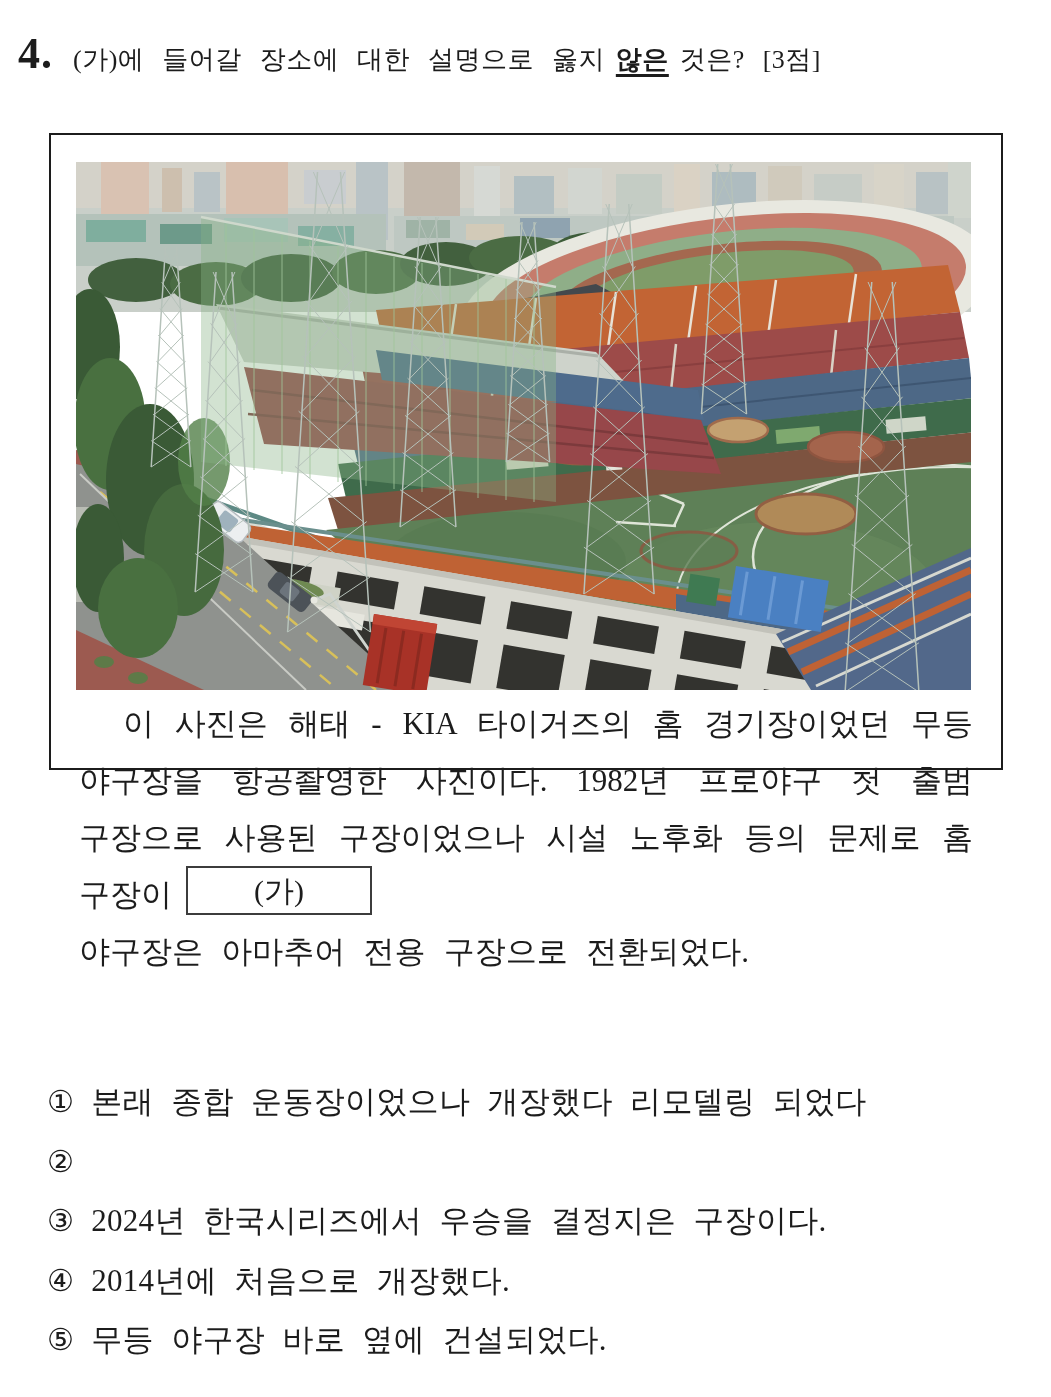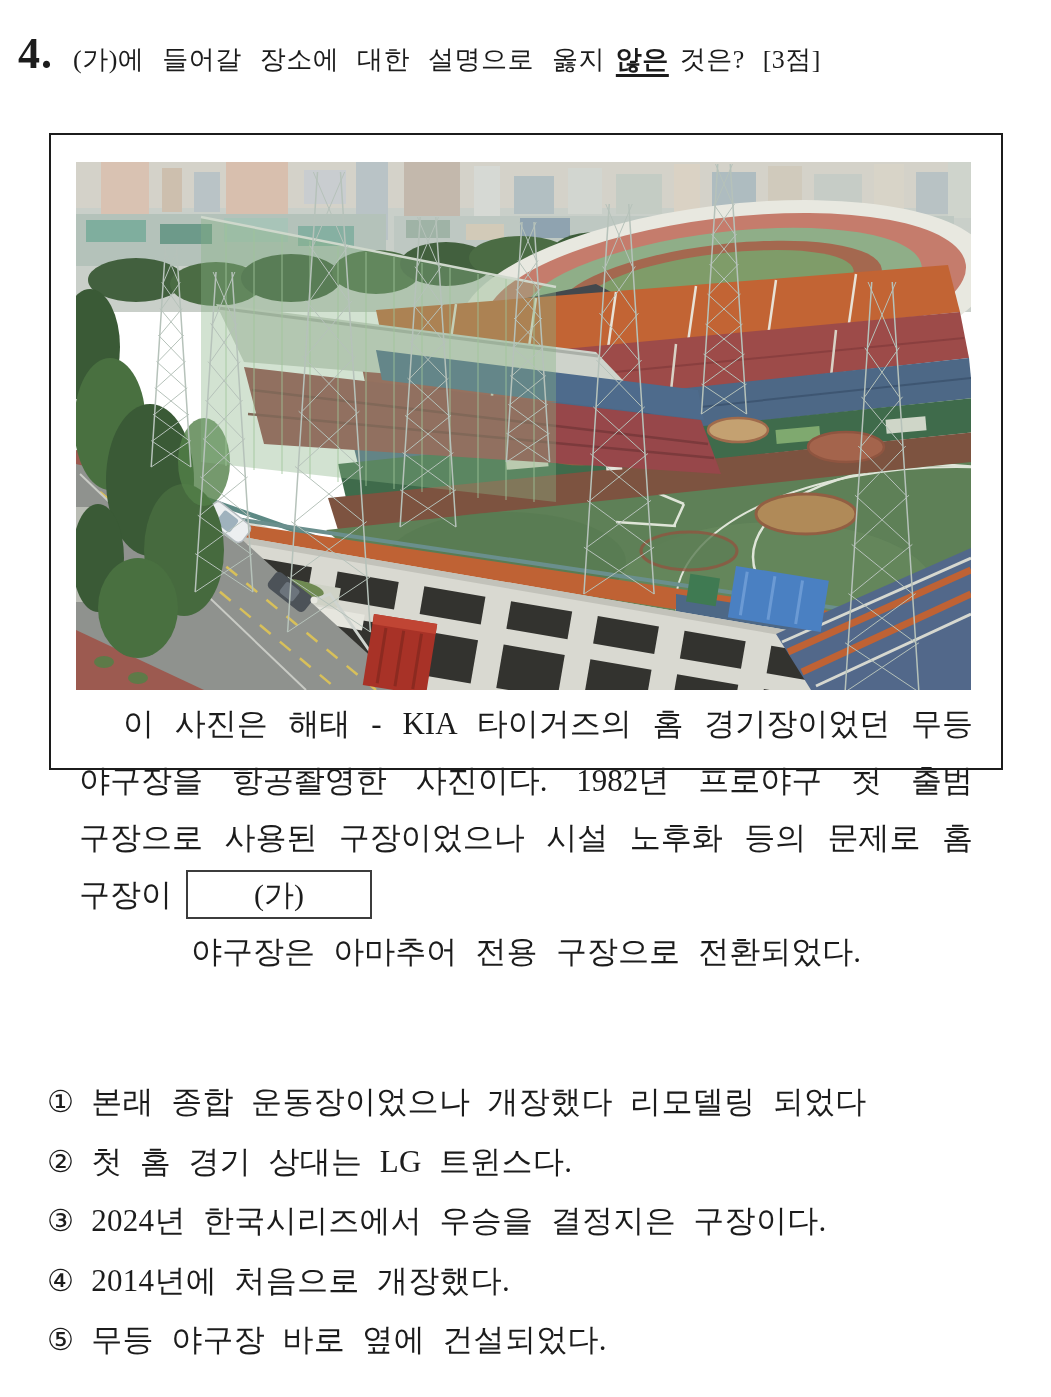--- a/index.html
+++ b/index.html
@@ -40,29 +40,29 @@
     overflow: hidden;
   }
   .photo-wrap svg { display: block; }
 
   .p-text {
     position: absolute; left: 28px; top: 560px; width: 894px;
     font-size: 31px; line-height: 57px; word-spacing: 0.34em;
   }
   .p-line { text-align: justify; text-align-last: justify; }
   .p-line.indent { text-indent: 44px; }
-  .p-line4 { display: flex; align-items: center; height: 57px; }
+  .p-line4 { display: flex; align-items: flex-start; height: 57px; }
   .blank-box {
     width: 186px; height: 49px;
     border: 2px solid #3c3c3c;
     display: flex; align-items: center; justify-content: center;
     font-size: 30px; margin: 0 22px 0 14px; flex: 0 0 auto;
   }
   .l4-after { flex: 1; text-align: justify; text-align-last: justify; }
-  .p-line5 { text-align: center; word-spacing: 0.34em; }
+  .p-line5 { text-align: left; word-spacing: 0.34em; }
 
   
   .choices { position: absolute; left: 47px; top: 1072px; width: 995px; }
   .choice {
     display: flex; align-items: baseline;
     font-size: 31px; line-height: 59.5px;
     word-spacing: 0.30em; letter-spacing: 0.3px;
   }
   .choice .marker {
     font-family: "DejaVu Sans", sans-serif;
@@ -333,21 +333,20 @@
   </div>
 </div>
 
 <div class="choices">
   <div class="choice">
     <span class="marker">①</span>
     <span>본래 종합 운동장이었으나 개장했다 리모델링 되었다</span>
   </div>
   <div class="choice">
     <span class="marker">②</span>
-    <span>첫 홈 경기 상대는 LG 트윈스다.</span>
   </div>
   <div class="choice">
     <span class="marker">③</span>
     <span>2024년 한국시리즈에서 우승을 결정지은 구장이다.</span>
   </div>
   <div class="choice">
     <span class="marker">④</span>
     <span>2014년에 처음으로 개장했다.</span>
   </div>
   <div class="choice">

